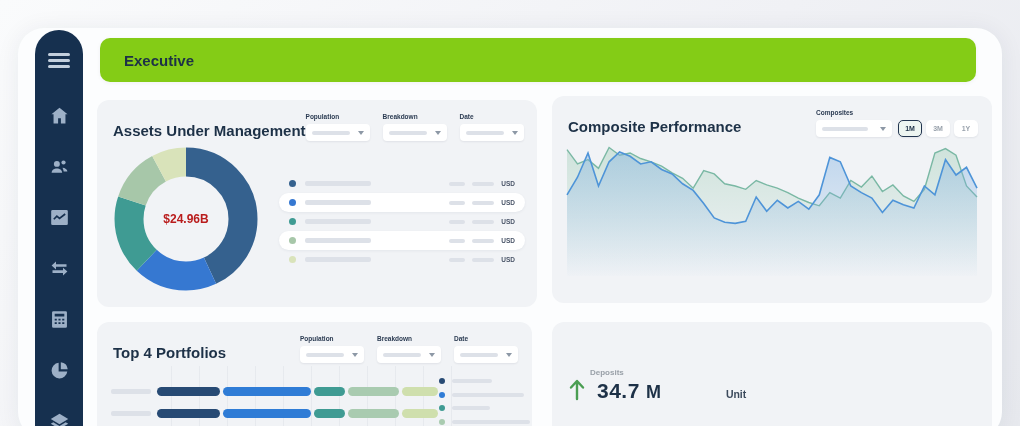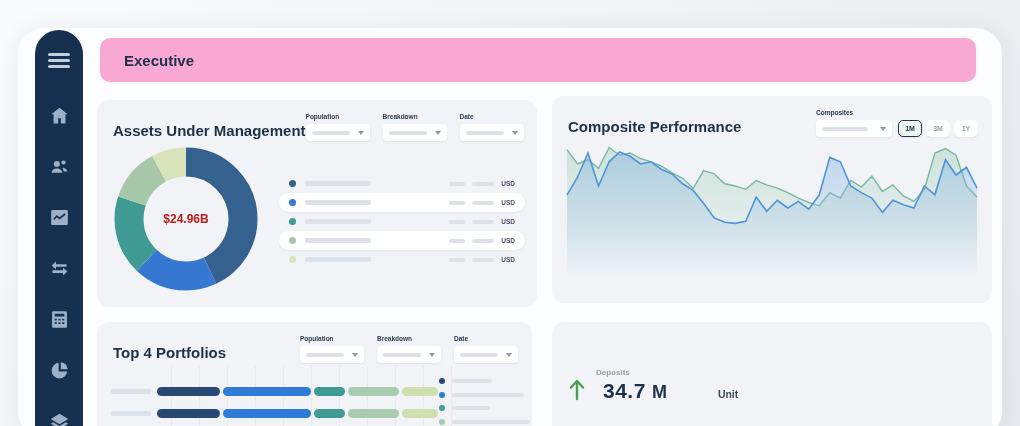--- a/index.html
+++ b/index.html
@@ -21,21 +21,21 @@
     display:flex; flex-direction:column; align-items:center;
   }
   .hamburger{ margin-top:20px; width:22px; cursor:pointer; }
   .hamburger span{ display:block; height:3px; background:#c3cfdd; border-radius:2px; margin:3px 0;}
   .nav{ margin-top:32px; display:flex; flex-direction:column; gap:27px; align-items:center;}
   .nav-item{ width:24px; height:24px; display:flex; align-items:center; justify-content:center; cursor:pointer;}
   .nav-item svg{ width:21px; height:21px; fill:#9db0c7; }
   
   .header-card{
     position:absolute; left:100px; top:38px; width:876px; height:44px;
-    background:#f9a8d4; border-radius:10px; box-shadow:0 1px 4px rgba(20,30,60,.05);
+    background:#84cc16; border-radius:10px; box-shadow:0 1px 4px rgba(20,30,60,.05);
     display:flex; align-items:center; z-index:2;
   }
   .header-title{ font-size:15px; font-weight:700; padding-left:24px; color:#1d3147;}
   
   .card{ position:absolute; background:#f1f3f6; border-radius:12px; z-index:2;}
   .card-aum{ left:97px; top:100px; width:440px; height:207px;}
   .card-comp{ left:552px; top:96px; width:440px; height:207px;}
   .card-top10{ left:97px; top:322px; width:435px; height:140px;}
   .card-cash{ left:552px; top:322px; width:440px; height:140px;}
   .card-head{ display:flex; justify-content:space-between; padding:13px 14px 0 16px;}
@@ -87,27 +87,27 @@
   .top10-rows{ position:absolute; left:14px; top:58px; width:350px;}
   .t10-row{ display:flex; align-items:center; height:22px; }
   .t10-label{ width:40px; height:5px; margin-right:6px; flex:none;}
   .t10-bars{ display:flex; gap:3px; }
   .t10-seg{ height:9px; border-radius:4.5px; }
   .top10-legend{ position:absolute; left:342px; top:56px; display:flex; flex-direction:column; gap:7.5px;}
   .t10-leg-row{ display:flex; align-items:center; gap:7px; height:6px;}
   .t10-leg-dot{ width:6px; height:6px; border-radius:50%; flex:none;}
   .t10-leg-line{ height:4px; }
   
-  .cash-body{ position:absolute; left:16px; top:46px; display:flex; gap:10px;}
+  .cash-body{ position:absolute; left:16px; top:46px; display:flex; gap:4px;}
   .cash-col{ display:flex; flex-direction:column; }
   .cash-label{ font-size:8px; color:#99a0a8; font-weight:600; margin-bottom:2px;}
   .cash-value-row{ display:flex; align-items:baseline; }
   .cash-value{ font-size:21px; font-weight:600; color:#1d3147; letter-spacing:.5px;margin-left:7px;}
   .cash-unit-big{ font-size:18px; font-weight:600; color:#1d3147; margin-left:6px;}
-  .cash-unit-small{ font-size:10.5px; font-weight:600; color:#3c4a5c; margin-left:3px;padding-left:48px;}
+  .cash-unit-small{ font-size:10.5px; font-weight:600; color:#3c4a5c; margin-left:17px;padding-left:48px;}
   .cash-arrow{ margin-top:10px; }
 </style>
 </head>
 <body>
 
 <div class="main-panel"></div>
 
 <nav class="sidebar">
   <div class="hamburger">
     <span></span>

